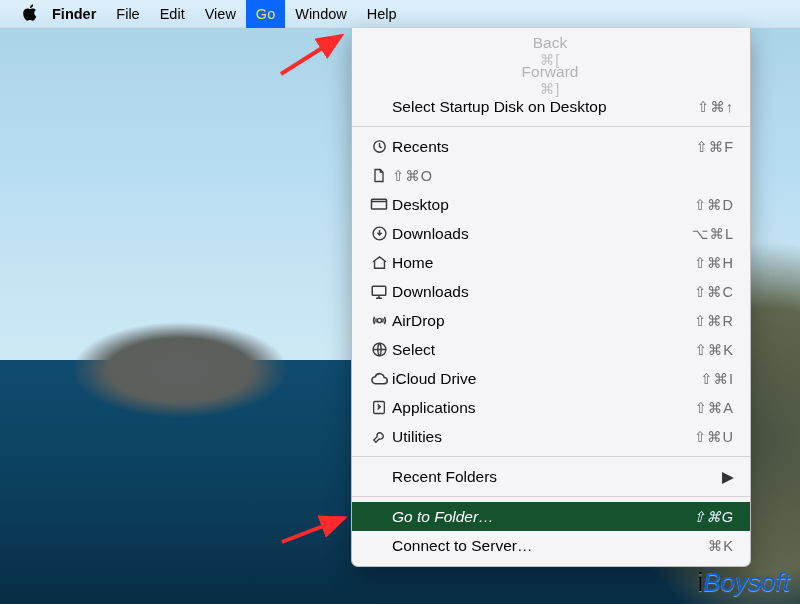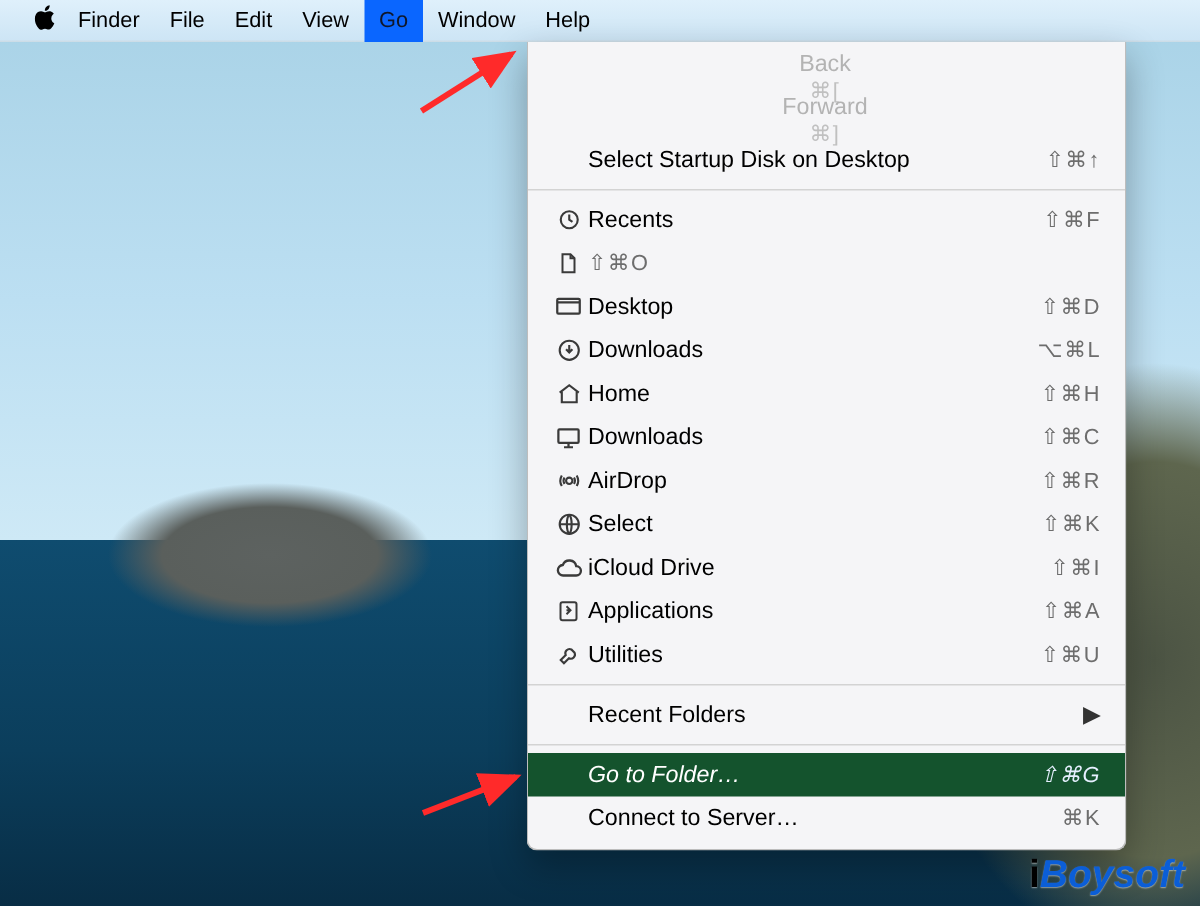--- a/index.html
+++ b/index.html
@@ -31,22 +31,22 @@
     background: linear-gradient(#dff0fb, #cde5f5);
     display: flex;
     align-items: center;
     padding-left: 18px;
     font-size: 14.5px;
     color: #000;
     border-bottom: 1px solid rgba(0,0,0,0.08);
   }
   .menubar .apple { width: 24px; display:flex; align-items:center; justify-content:center; }
   .menubar .item { padding: 0 10px; line-height: 28px; height: 28px; cursor: default; }
-  .menubar .item.app { font-weight: 400; }
-  .menubar .item.active { background: #0a66ff; color: #0f172a; }
+  .menubar .item.app { font-weight: 700; }
+  .menubar .item.active { background: #0a66ff; color: #fde047; }
 
   
   .menu {
     position: absolute;
     top: 28px;
     left: 351px;     
     width: 400px;
     background: #f5f5f7;
     border: 1px solid #bdbdbd;
     border-top: none;
@@ -76,21 +76,21 @@
   .menu hr { border:none; border-top:1px solid #d3d3d3; margin:5px 0; }
 
   
   .anno { position:absolute; pointer-events:none; }
   .anno svg { overflow:visible; }
 
   
   .watermark {
     position:absolute;
     right:10px; bottom:6px;
-    font-weight:700; font-style:italic;
+    font-weight:400; font-style:italic;
     font-size:26px; color:#0b5ed7;
     text-shadow: 0 1px 1px rgba(255,255,255,0.5);
   }
   .watermark .i { color:#000; font-style:normal; }
 </style>
 </head>
 <body>
 
 <div class="desktop">
 

